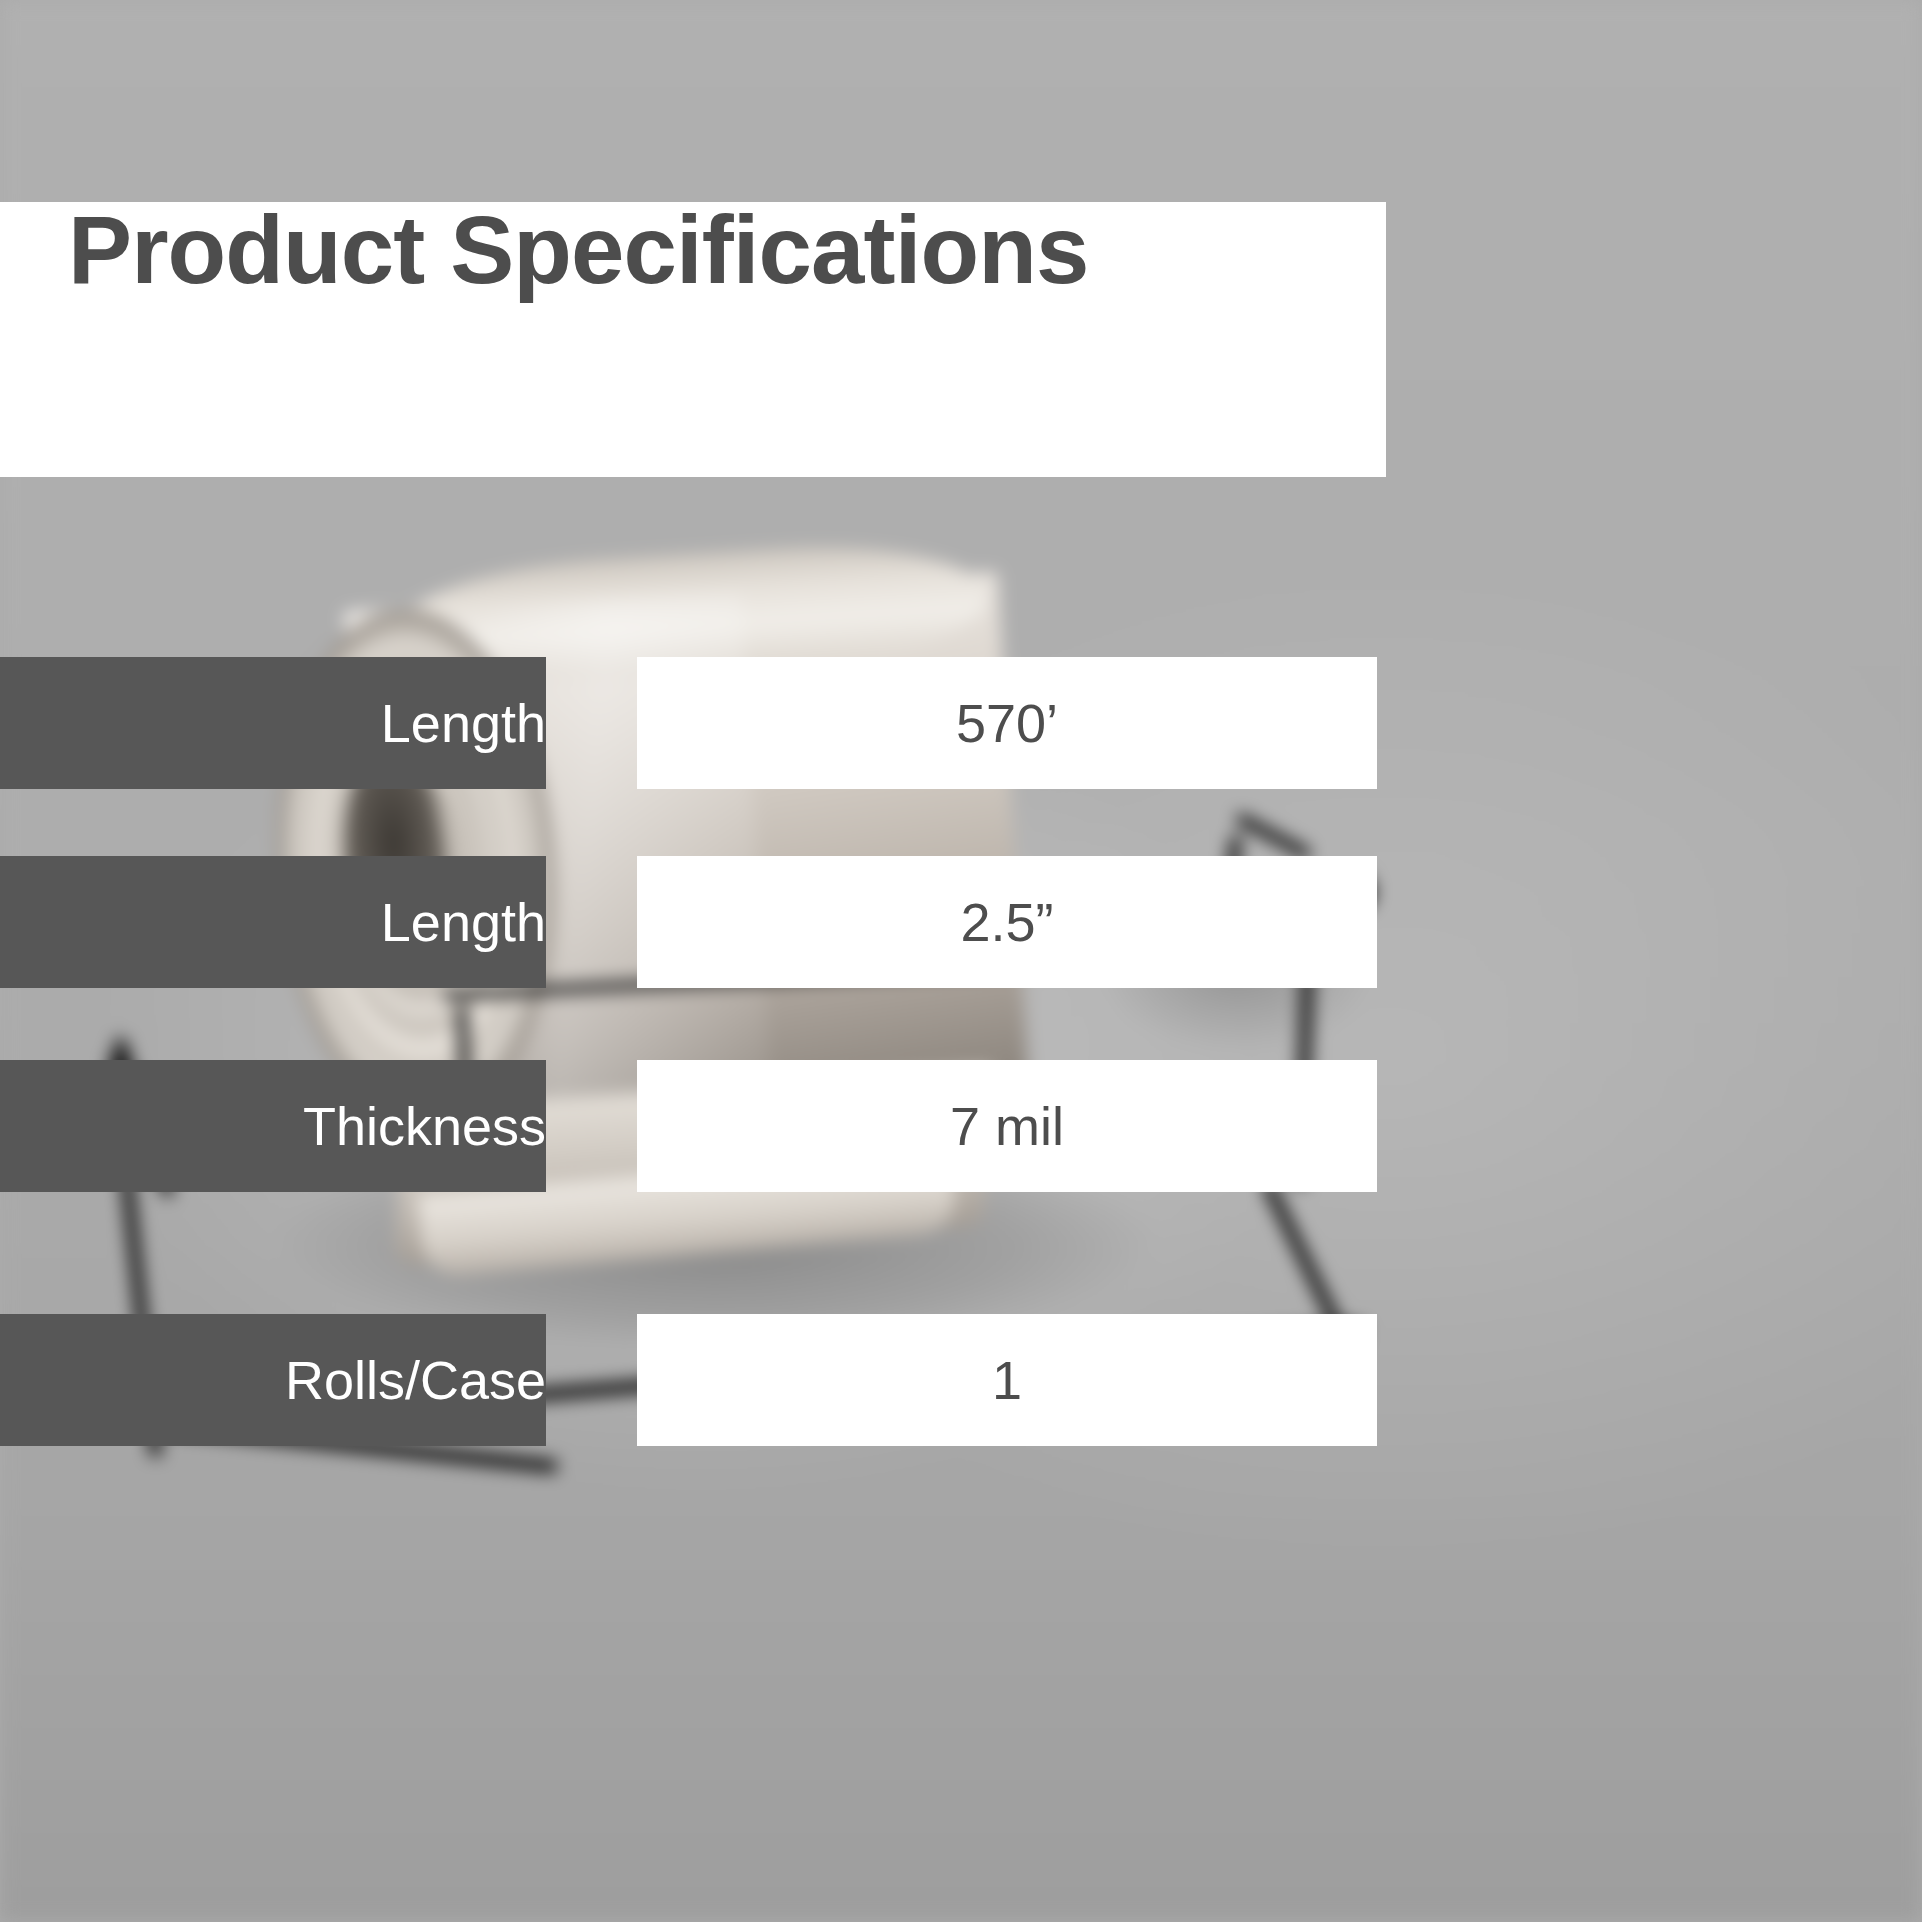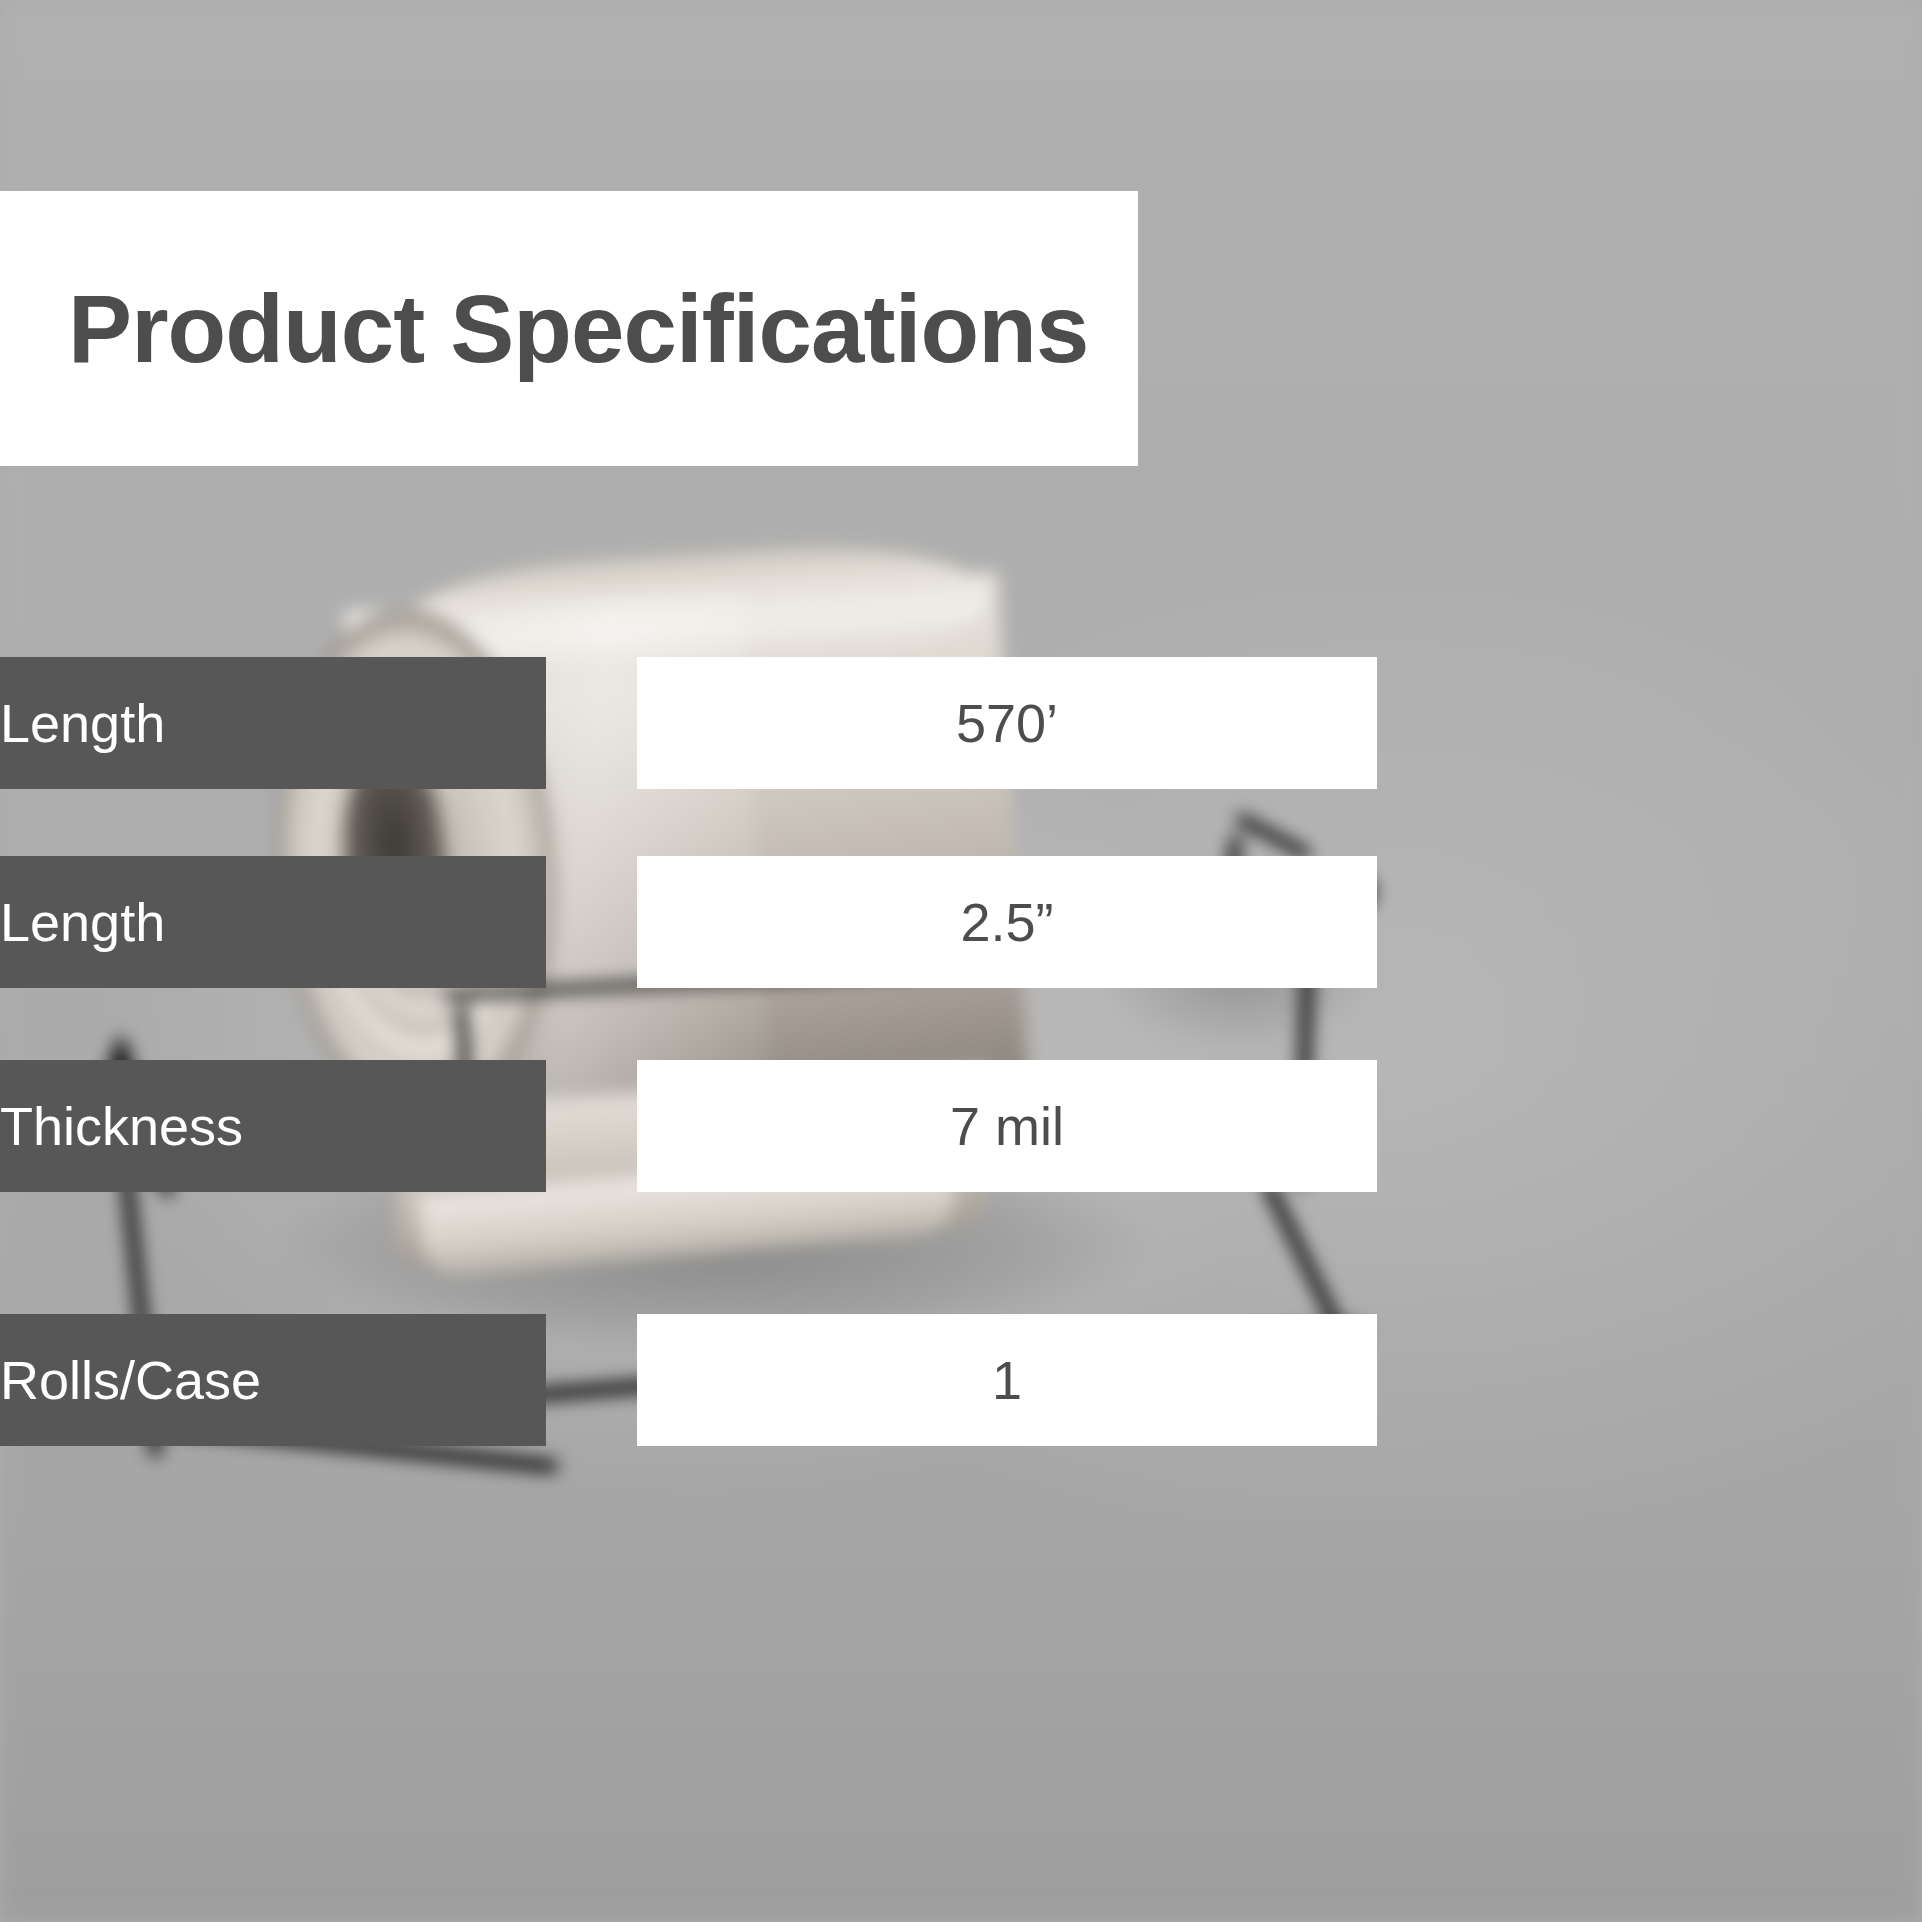--- a/index.html
+++ b/index.html
@@ -206,26 +206,26 @@
 
   
   #overlay {
     position: absolute;
     inset: 0;
   }
 
   .title-banner {
     position: absolute;
     left: 0;
-    top: 191px;
-    width: 1138px;
+    top: 202px;
+    width: 1386px;
     height: 275px;
     background: #ffffff;
     display: flex;
-    align-items: center;
+    align-items: flex-start;
   }
   .title-text {
     padding-left: 68px;
     font-size: 96px;
     font-weight: bold;
     color: #4d4d4d;
     letter-spacing: -0.9px;
     line-height: 1;
   }
 
@@ -237,21 +237,21 @@
   }
   .spec-label {
     position: absolute;
     left: 0;
     top: 0;
     width: 546px;
     height: 132px;
     background: #575757;
     display: flex;
     align-items: center;
-    justify-content: flex-start;
+    justify-content: flex-end;
     color: #ffffff;
     font-size: 54px;
     line-height: 1;
   }
   .spec-value {
     position: absolute;
     left: 637px;
     top: 0;
     width: 740px;
     height: 132px;

